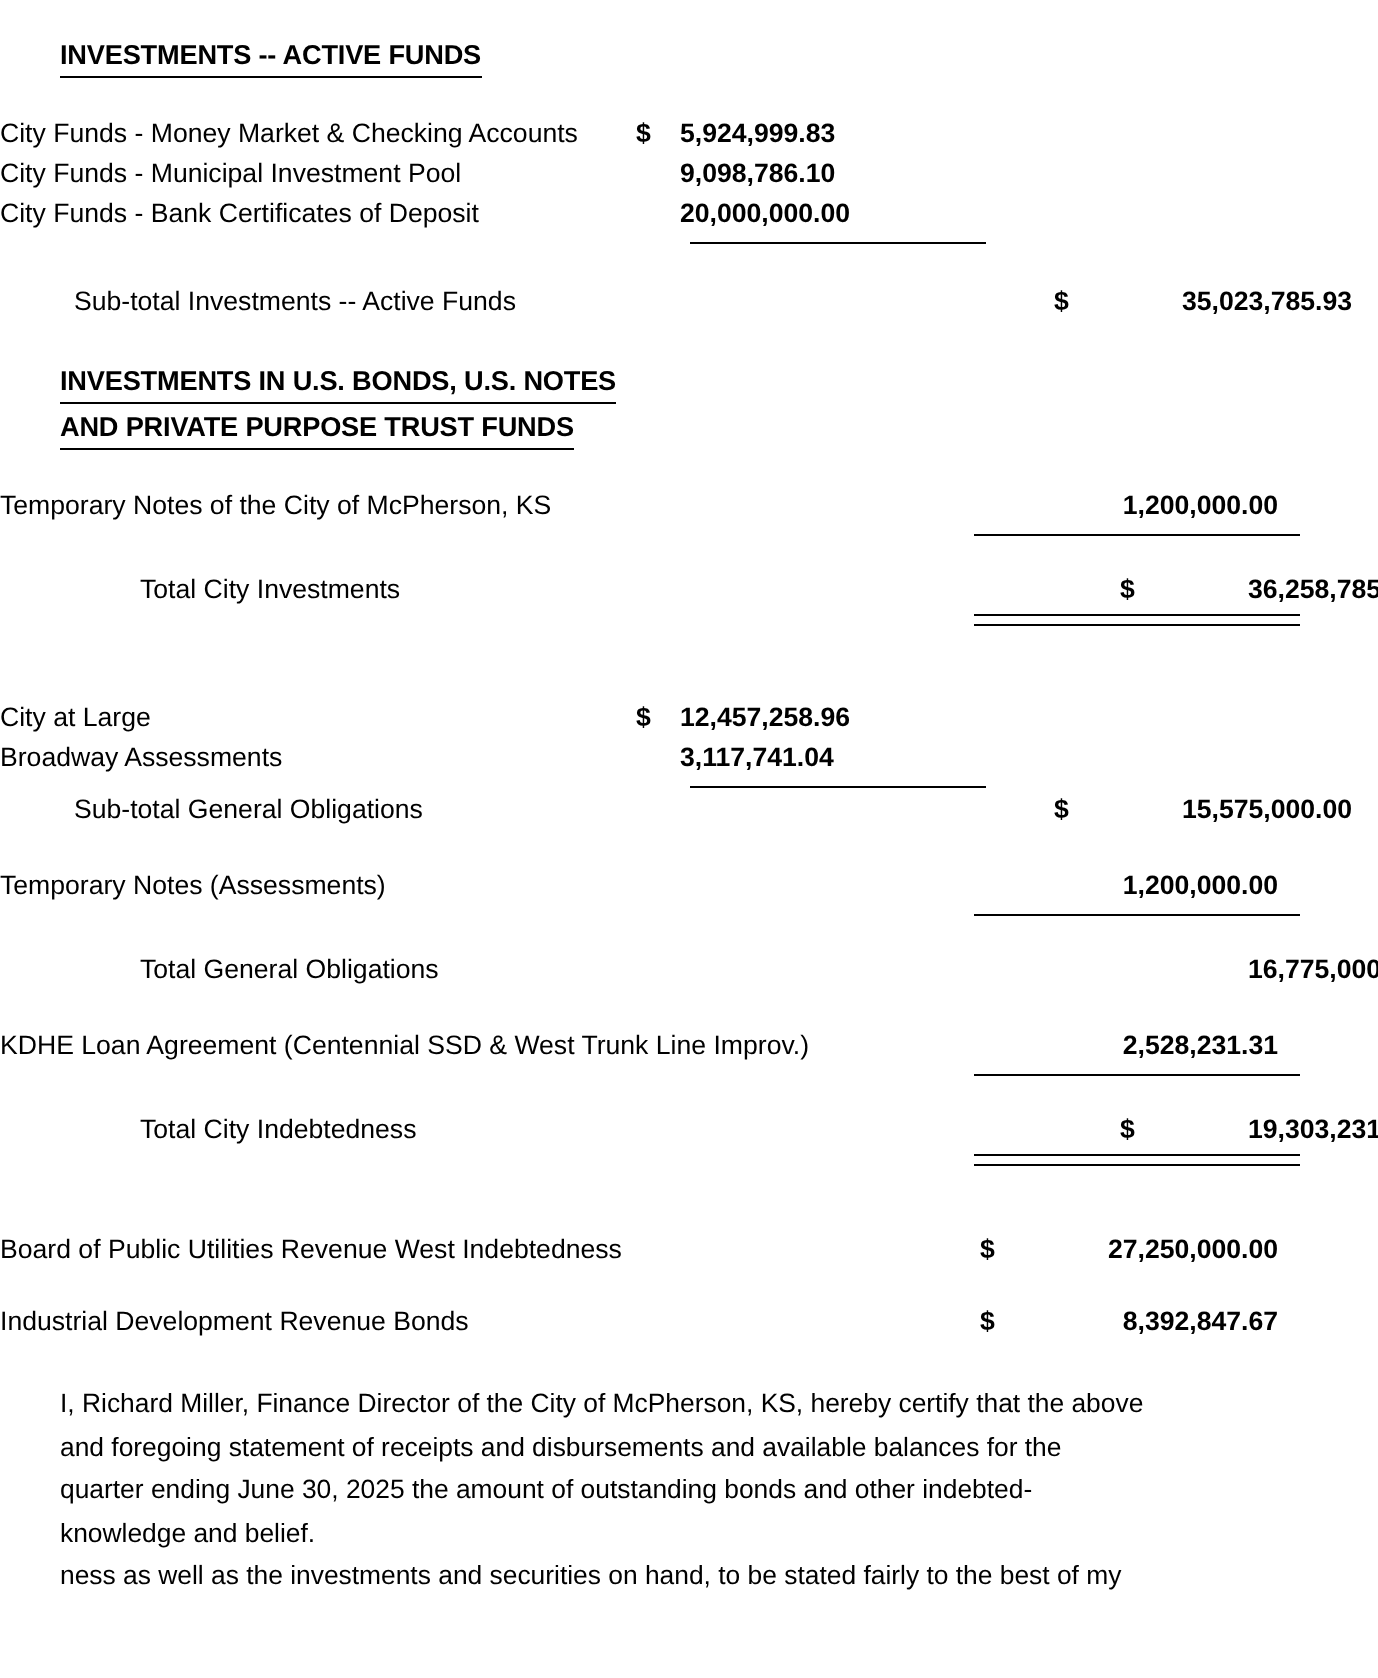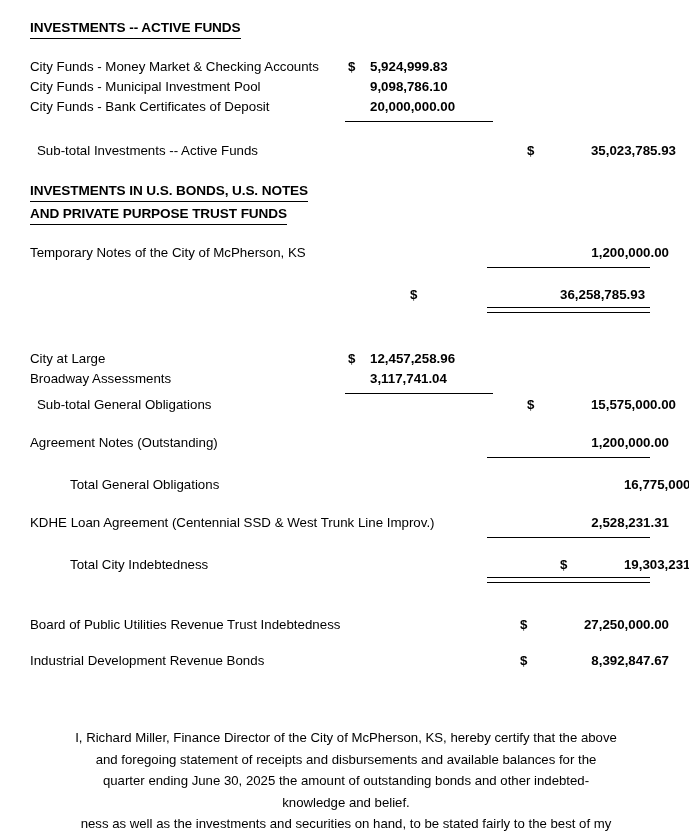--- a/index.html
+++ b/index.html
@@ -25,21 +25,20 @@
     border-radius: 26px;
   }
 
   
   .row {
     display: grid;
     grid-template-columns: 318px 22px 150px 22px 157px;
     align-items: baseline;
     font-size: 13.3px;
     line-height: 20px;
-    padding-left: 30px;
     box-sizing: border-box;
     width: 689px;
   }
   .row .label      { white-space: nowrap; }
   .row .cur        { font-weight: bold; text-align: left; }
   .row .amt        { font-weight: bold; text-align: left; padding-right: 10px; }
   .row .amt2       { font-weight: bold; text-align: right; padding-right: 30px; }
   .row .cur2       { font-weight: bold; text-align: left; }
 
   .indent-1 { padding-left: 37px; }
@@ -90,22 +89,21 @@
   .sp18 { height: 18px; }
   .sp20 { height: 20px; }
   .sp24 { height: 24px; }
 
   
   .certify {
     padding-left: 30px;
     padding-right: 27px;
     font-size: 13.2px;
     line-height: 21.5px;
-    text-align: center;
-    margin-top: 36px;
+    text-align: left;
   }
   .certify div { white-space: nowrap; }
 </style>
 </head>
 <body>
 
 <div class="page">
 
   <div class="sp18"></div>
 
@@ -176,20 +174,21 @@
 
 
   <div class="sp4"></div>
   <div class="rule-wrap">
     <div class="rule rule-c2"></div>
   </div>
 
   <div class="sp18"></div>
 
   <div class="row indent-2">
+    <span class="label">Total City Investments</span>
     <span class="cur"></span>
     <span class="amt"></span>
     <span class="cur2">$</span>
     <span class="amt2">36,258,785.93</span>
   </div>
 
   <div class="sp2"></div>
   <div class="rule-wrap">
     <div class="dbl"></div>
   </div>
@@ -225,21 +224,21 @@
     <span class="label">Sub-total General Obligations</span>
     <span class="cur"></span>
     <span class="amt"></span>
     <span class="cur2">$</span>
     <span class="amt2">15,575,000.00</span>
   </div>
 
   <div class="sp18"></div>
 
   <div class="row">
-    <span class="label">Agreement Notes (Outstanding)</span>
+    <span class="label">Temporary Notes (Assessments)</span>
     <span class="cur"></span>
     <span class="amt"></span>
     <span class="cur2"></span>
     <span class="amt2">1,200,000.00</span>
   </div>
 
   <div class="sp4"></div>
   <div class="rule-wrap">
     <div class="rule rule-c2"></div>
   </div>
@@ -281,21 +280,21 @@
 
   <div class="sp2"></div>
   <div class="rule-wrap">
     <div class="dbl"></div>
   </div>
 
   <div class="sp24"></div>
   <div class="sp14"></div>
 
   <div class="row">
-    <span class="label">Board of Public Utilities Revenue Trust Indebtedness</span>
+    <span class="label">Board of Public Utilities Revenue West Indebtedness</span>
     <span class="cur"></span>
     <span class="amt"></span>
     <span class="cur2">$</span>
     <span class="amt2">27,250,000.00</span>
   </div>
 
   <div class="sp16"></div>
 
   <div class="row">
     <span class="label">Industrial Development Revenue Bonds</span>

